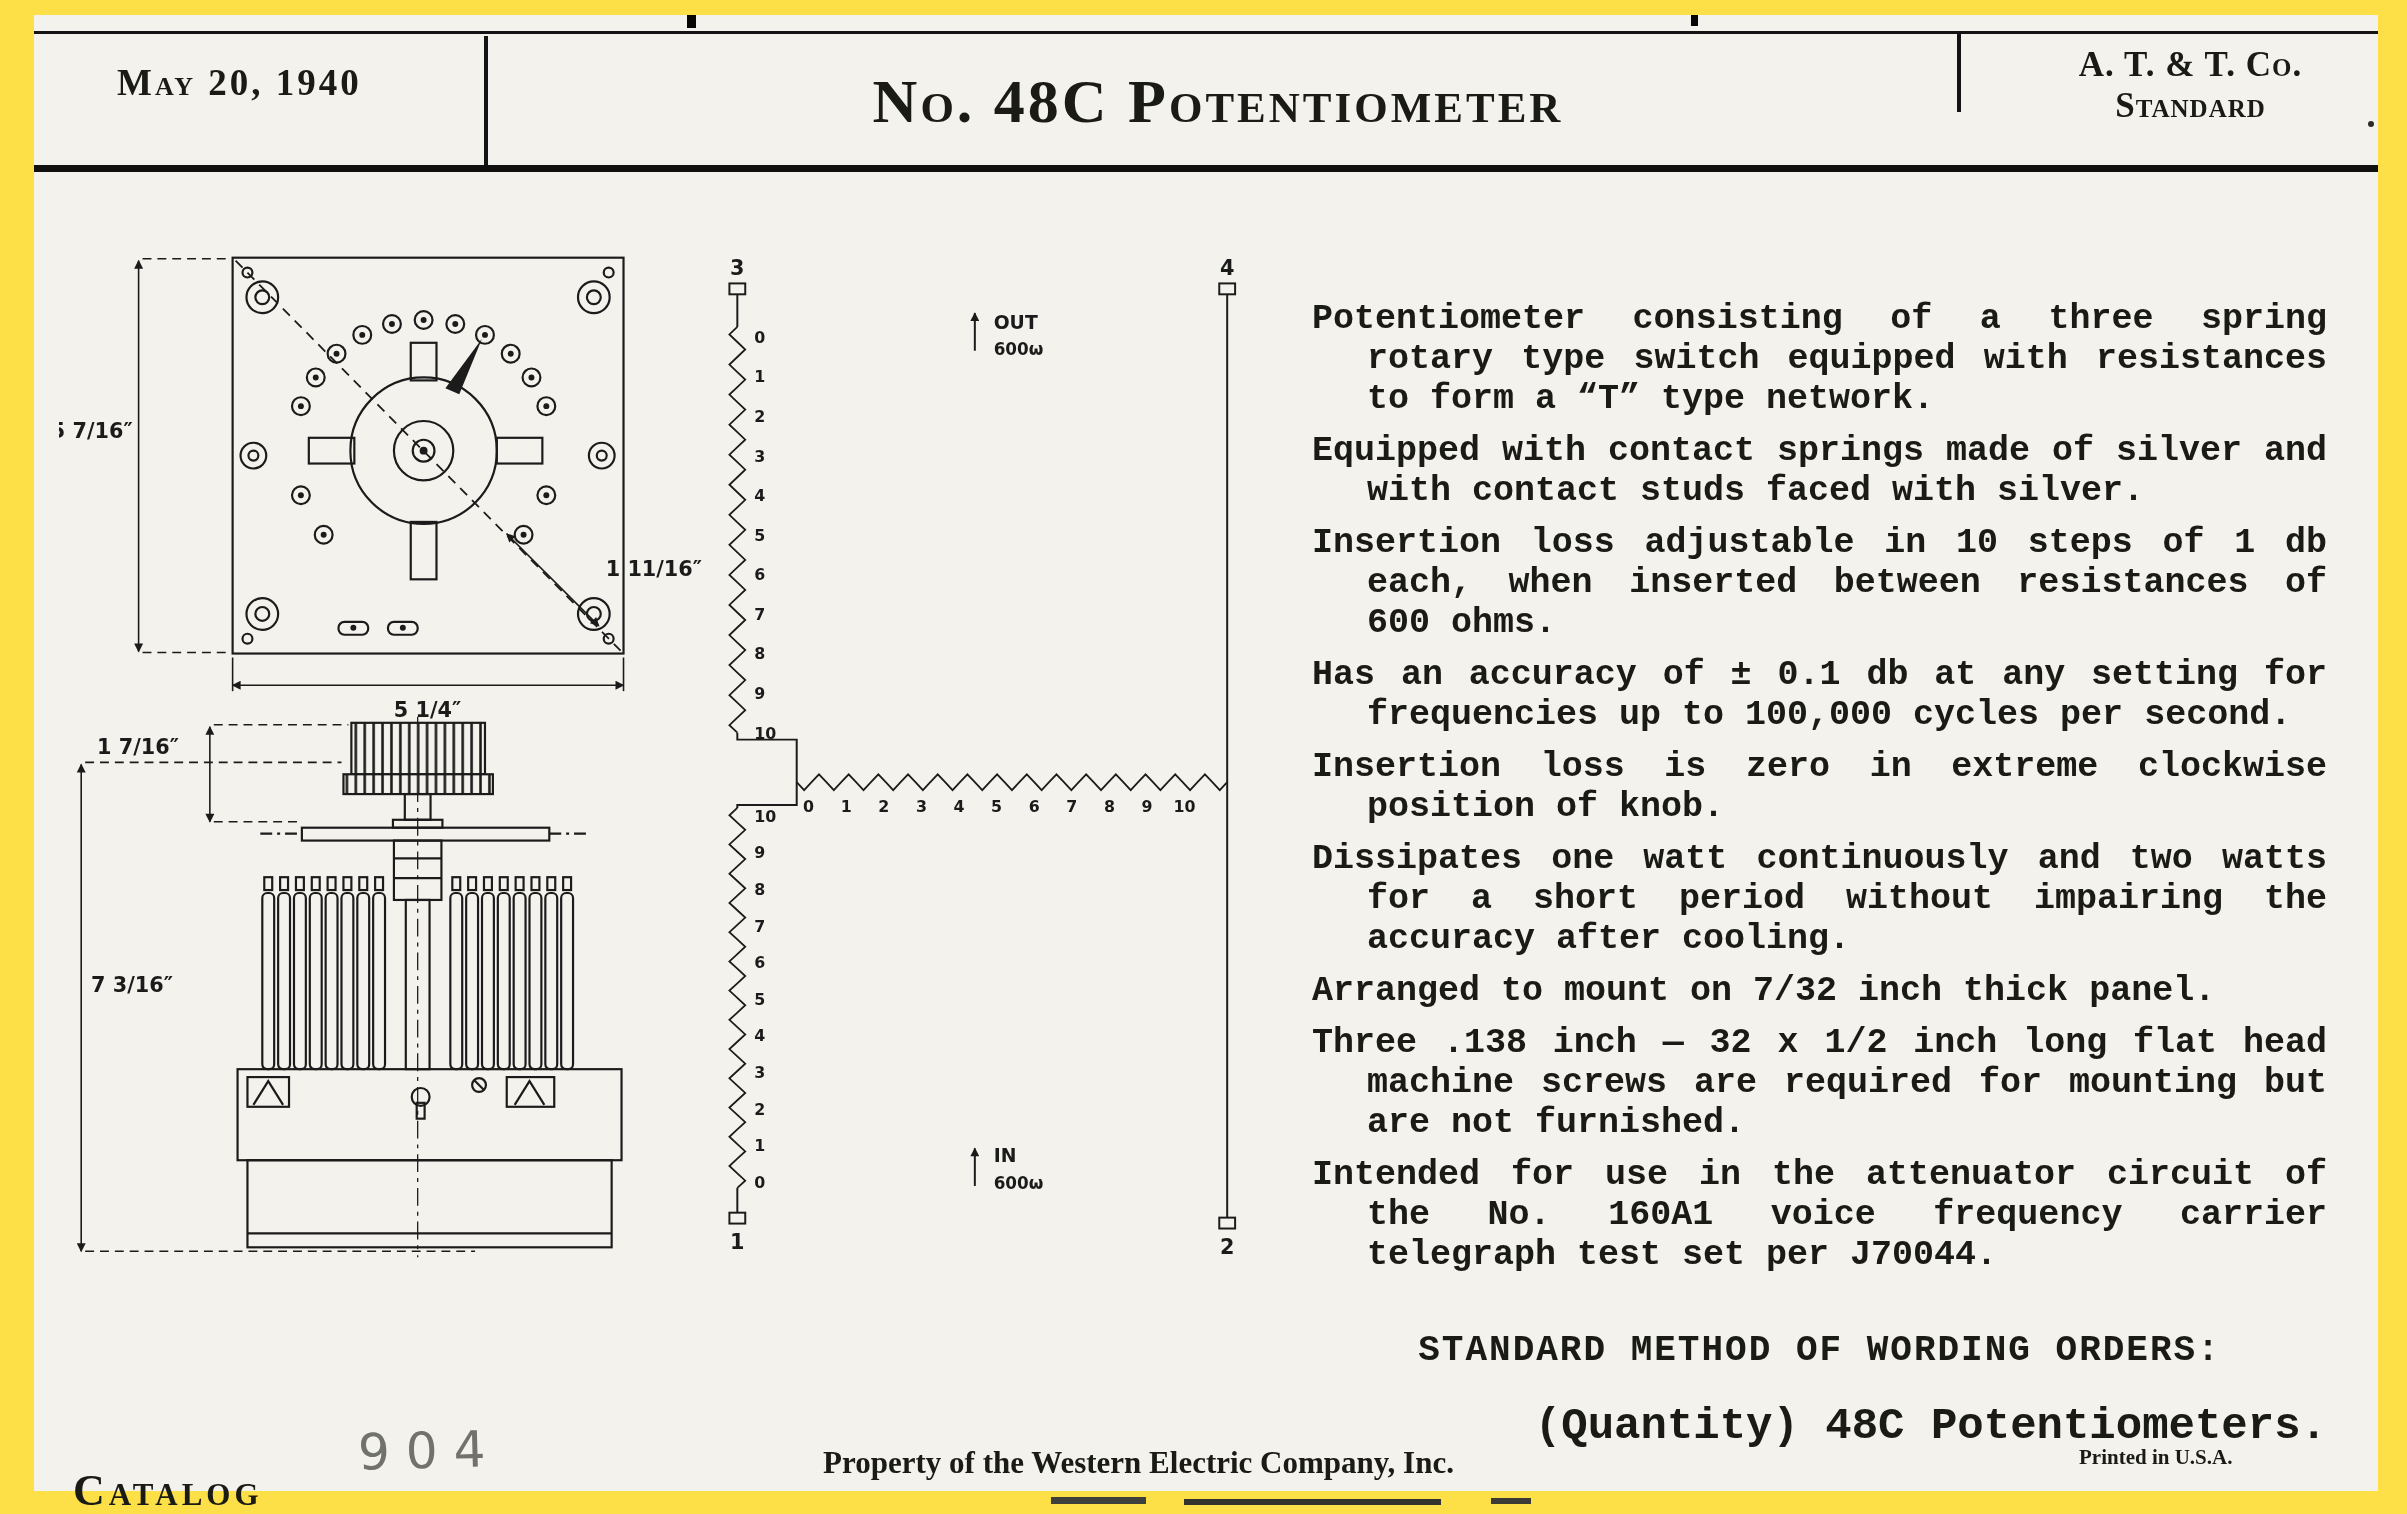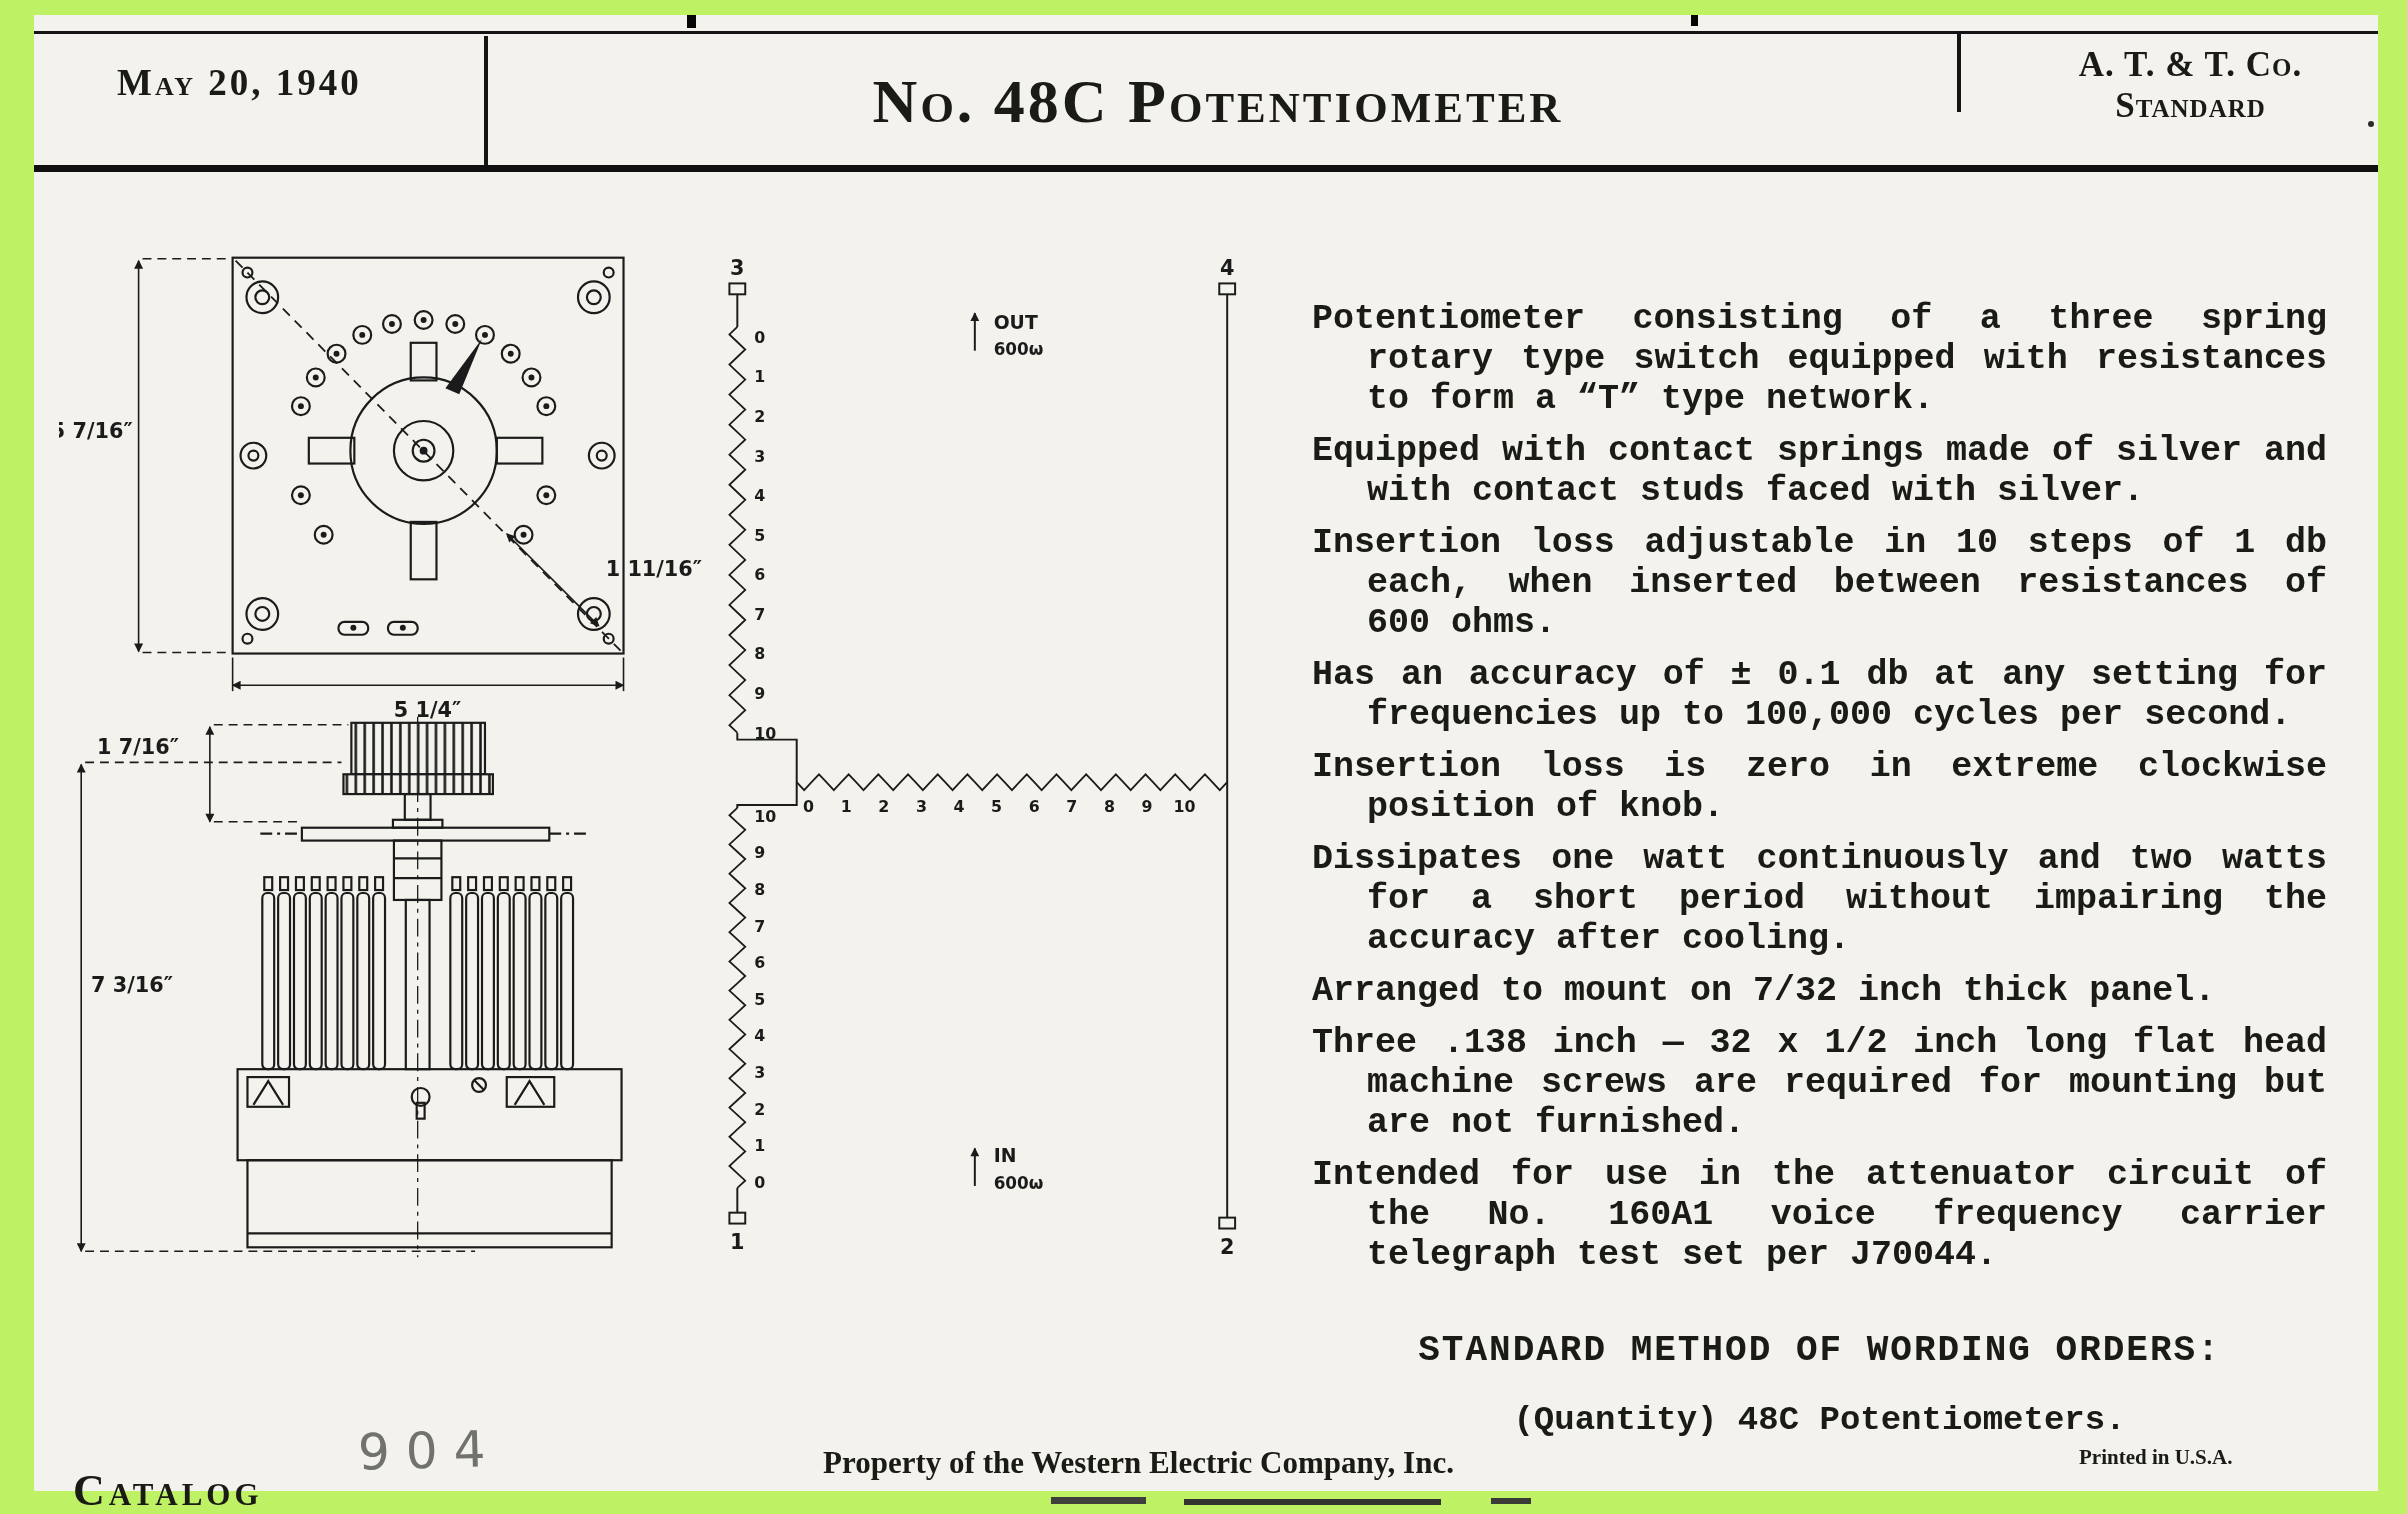--- a/index.html
+++ b/index.html
@@ -1,35 +1,35 @@
 <!DOCTYPE html>
 <html><head>
 <meta charset="utf-8">
 <style>
   html,body{margin:0;padding:0;background:#000;}
-  .page{position:relative;width:2408px;height:1515px;background:#bef264;overflow:hidden;
+  .page{position:relative;width:2408px;height:1515px;background:#fde047;overflow:hidden;
         font-family:"Liberation Serif",serif;color:#1b1b16;}
   .paper{position:absolute;left:34px;top:15px;width:2344px;height:1476px;background:#f3f2ec;}
   .abs{position:absolute;}
   
   .rule-top{left:34px;top:31px;width:2344px;height:3px;background:#141414;}
   .hdr-date{left:117px;top:61px;font-size:37px;font-weight:bold;font-variant:small-caps;letter-spacing:3px;}
   .vline-left{left:484px;top:36px;width:4px;height:129px;background:#141414;}
   .page-title{left:515px;top:42px;width:1406px;text-align:center;font-size:62px;font-weight:bold;
               font-variant:small-caps;letter-spacing:3px;margin-top:24px;}
   .vline-right{left:1957px;top:31px;width:4px;height:81px;background:#141414;}
   .org{left:2022px;top:44px;width:337px;text-align:center;font-weight:bold;font-size:35px;line-height:41px;
        font-variant:small-caps;letter-spacing:1px;}
   .rule-thick{left:34px;top:165px;width:2344px;height:7px;background:#101010;}
   
   .desc{left:1312px;top:299px;width:1015px;font-family:Liberation Mono, monospace;}
   .para{font-size:35px;line-height:40px;font-weight:bold;text-align:justify;
         padding-left:55px;text-indent:-55px;margin:0 0 12px 0;}
   .orders-head{margin:55px 0 0 0;text-align:center;font-size:36px;font-weight:bold;letter-spacing:2px;}
-  .orders-line{margin:30px 0 0 0;text-align:center;font-size:34px;font-weight:bold;}
+  .orders-line{margin:30px 0 0 0;text-align:right;font-size:44px;font-weight:bold;}
   
   .catalog{left:73px;top:1465px;font-size:44px;font-weight:bold;font-variant:small-caps;letter-spacing:4px;}
   .cat-num{left:358px;top:1422px;font-size:50px;font-family:"DejaVu Sans",sans-serif;color:#72726c;
            letter-spacing:16px;transform:rotate(-1.5deg);}
   .property{left:787px;top:1445px;width:703px;text-align:center;font-size:31px;font-weight:bold;}
   .printed{left:2035px;top:1445px;width:307px;font-size:21px;font-weight:bold;margin-left:44px;}
   
   .tickA{left:687px;top:15px;width:9px;height:13px;background:#060606;}
   .tickB{left:1691px;top:15px;width:7px;height:11px;background:#060606;}
   .dotA{left:2368px;top:121px;width:6px;height:6px;background:#2a2a26;border-radius:50%;}

